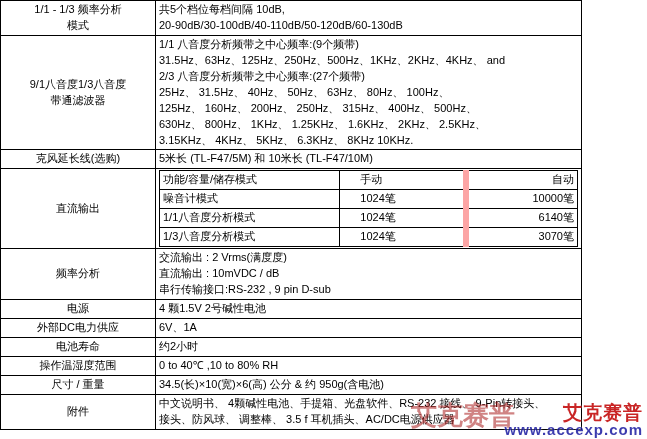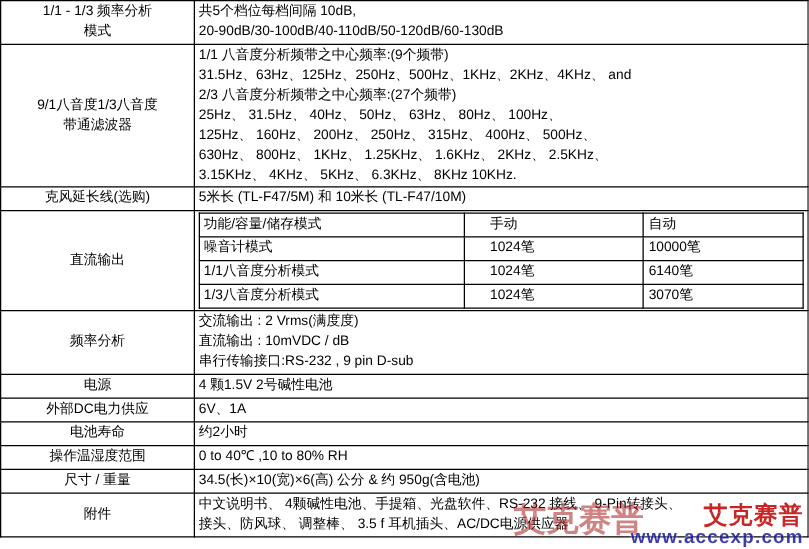--- a/index.html
+++ b/index.html
@@ -10,21 +10,21 @@
   body {
     width: 647px;
     height: 439px;
     font-family: "Liberation Sans", sans-serif;
     color: #000000;
     overflow: hidden;
     position: relative;
   }
   table.spec {
     border-collapse: collapse;
-    width: 647px;
+    width: 582px;
     table-layout: fixed;
     font-size: 11px;
   }
   table.spec td {
     border: 1px solid #000000;
     padding: 1px 3px;
     vertical-align: middle;
     line-height: 1.45;
     word-break: break-all;
   }
@@ -42,21 +42,21 @@
     font-size: 11px;
   }
   .sub td {
     border: none;
     padding: 0;
     line-height: 1.45;
     vertical-align: middle;
   }
   .sub td.c1 { width: 46%; margin-top: 48px; }
   .sub td.c2 { width: 27%; border-left: 1px solid #000; padding-left: 20px;}
-  .sub td.c3 { width: 27%; border-left: 1px solid #fca5a5; padding-left: 4px;}
+  .sub td.c3 { width: 27%; border-left: 6px solid #fca5a5; padding-left: 4px; text-align: right;}
   .line { display: block; }
 
   
   .wm {
     position: absolute;
     right: 4px;
     bottom: 2px;
     pointer-events: none;
     opacity: 0.85;
     text-align: right;

